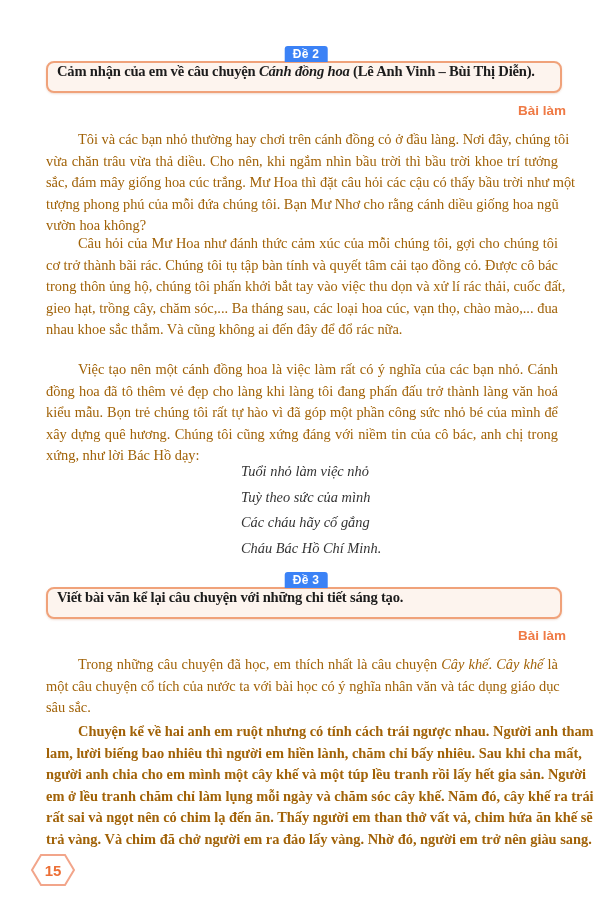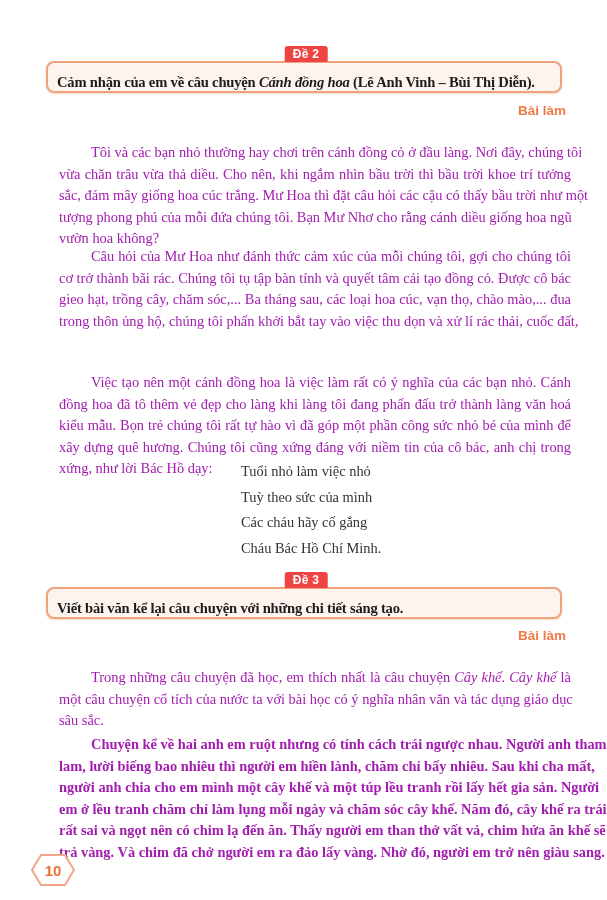--- a/index.html
+++ b/index.html
@@ -24,21 +24,21 @@
   .section {
     position: absolute;
     left: 46px;
     width: 520px;
   }
   .de-badge {
     position: absolute;
     left: 50%;
     transform: translateX(-50%);
     top: 0;
-    background: #ef4444;
+    background: #3b82f6;
     color: #ffffff;
     font-family: "Liberation Sans", "DejaVu Sans", sans-serif;
     font-weight: bold;
     font-size: 12px;
     line-height: 14px;
     padding: 1px 8px 1px 8px;
     border-radius: 3px 3px 0 0;
     letter-spacing: 0.3px;
   }
   .prompt-box {
@@ -46,21 +46,21 @@
     left: 0;
     top: 15px;
     width: 516px;
     height: 32px;
     border: 2px solid #f0a27a;
     border-radius: 8px;
     background: #fdf4ee;
     box-shadow: 0 1px 2px rgba(200,120,80,0.25);
     box-sizing: border-box;
     display: flex;
-    align-items: flex-end;
+    align-items: flex-start;
     padding-left: 9px;
   }
   .prompt-text {
     font-family: "Liberation Serif", "DejaVu Serif", serif;
     font-weight: bold;
     font-size: 14.6px;
     color: #1c1c1c;
     white-space: nowrap;
     letter-spacing: -0.2px;
   }
@@ -75,35 +75,36 @@
     font-size: 13.5px;
     color: #ef7a45;
   }
   .para {
     position: absolute;
     left: 46px;
     width: 512px;
     font-size: 14.4px;
     line-height: 21.5px;
     text-align: justify;
-    color: #a21caf;
-    margin: 13px;
+    color: #a16207;
+    margin: 0;
   }
   .para .line {
     display: block;
     white-space: nowrap;
     text-align-last: justify;
     text-align: justify;
   }
   .para .line.indent { padding-left: 32px; }
   .para .line.last { text-align-last: left; }
   .para i { font-style: italic; }
   .poem {
     position: absolute;
     left: 241px;
+    font-style: italic;
     font-size: 14.4px;
     line-height: 25.5px;
     color: #333333;
   }
   .poem span { display: block; white-space: nowrap; }
   .page-number {
     position: absolute;
     left: 30px;
     top: 853px;
     width: 46px;
@@ -141,22 +142,23 @@
     <span class="line indent">Tôi và các bạn nhỏ thường hay chơi trên cánh đồng cỏ ở đầu làng. Nơi đây, chúng tôi</span>
     <span class="line">vừa chăn trâu vừa thả diều. Cho nên, khi ngắm nhìn bầu trời thì bầu trời khoe trí tưởng</span>
     <span class="line">sắc, đám mây giống hoa cúc trắng. Mư Hoa thì đặt câu hỏi các cậu có thấy bầu trời như một</span>
     <span class="line">tượng phong phú của mỗi đứa chúng tôi. Bạn Mư Nhơ cho rằng cánh diều giống hoa ngũ</span>
     <span class="line last">vườn hoa không?</span>
   </p>
 
   <p class="para" style="top:233px;">
     <span class="line indent">Câu hỏi của Mư Hoa như đánh thức cảm xúc của mỗi chúng tôi, gợi cho chúng tôi</span>
     <span class="line">cơ trở thành bãi rác. Chúng tôi tụ tập bàn tính và quyết tâm cải tạo đồng cỏ. Được cô bác</span>
+    <span class="line">trong thôn ủng hộ, chúng tôi phấn khởi bắt tay vào việc thu dọn và xử lí rác thải, cuốc đất,</span>
     <span class="line">gieo hạt, trồng cây, chăm sóc,... Ba tháng sau, các loại hoa cúc, vạn thọ, chào mào,... đua</span>
-    <span class="line">trong thôn ủng hộ, chúng tôi phấn khởi bắt tay vào việc thu dọn và xử lí rác thải, cuốc đất,</span>
+    <span class="line last">nhau khoe sắc thắm. Và cũng không ai đến đây để đổ rác nữa.</span>
   </p>
 
   <p class="para" style="top:359px;">
     <span class="line indent">Việc tạo nên một cánh đồng hoa là việc làm rất có ý nghĩa của các bạn nhỏ. Cánh</span>
     <span class="line">đồng hoa đã tô thêm vẻ đẹp cho làng khi làng tôi đang phấn đấu trở thành làng văn hoá</span>
     <span class="line">kiểu mẫu. Bọn trẻ chúng tôi rất tự hào vì đã góp một phần công sức nhỏ bé của mình để</span>
     <span class="line">xây dựng quê hương. Chúng tôi cũng xứng đáng với niềm tin của cô bác, anh chị trong</span>
     <span class="line last">xứng, như lời Bác Hồ dạy:</span>
   </p>
 
@@ -188,16 +190,16 @@
     <span class="line">người anh chia cho em mình một cây khế và một túp lều tranh rồi lấy hết gia sản. Người</span>
     <span class="line">em ở lều tranh chăm chỉ làm lụng mỗi ngày và chăm sóc cây khế. Năm đó, cây khế ra trái</span>
     <span class="line">rất sai và ngọt nên có chim lạ đến ăn. Thấy người em than thở vất vả, chim hứa ăn khế sẽ</span>
     <span class="line last">trả vàng. Và chim đã chở người em ra đảo lấy vàng. Nhờ đó, người em trở nên giàu sang.</span>
   </p>
 
   <div class="page-number">
     <svg width="46" height="34" viewBox="0 0 46 34">
       <polygon points="11,2 35,2 44,17 35,32 11,32 2,17" fill="#ffffff" stroke="#f2a58a" stroke-width="2"></polygon>
     </svg>
-    <div class="num">10</div>
+    <div class="num">15</div>
   </div>
 
 </div>
 
 </body></html>

